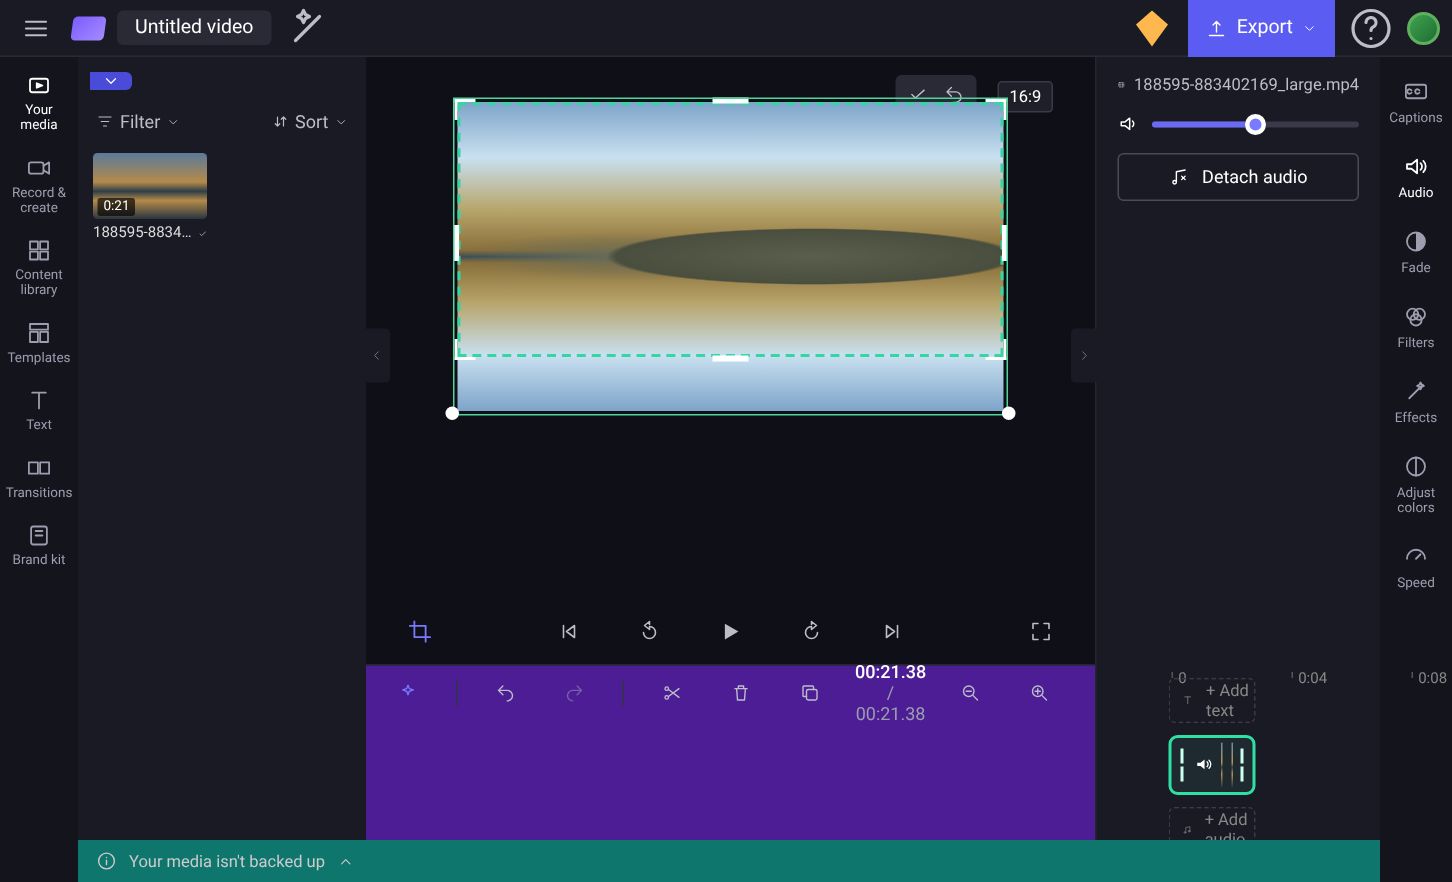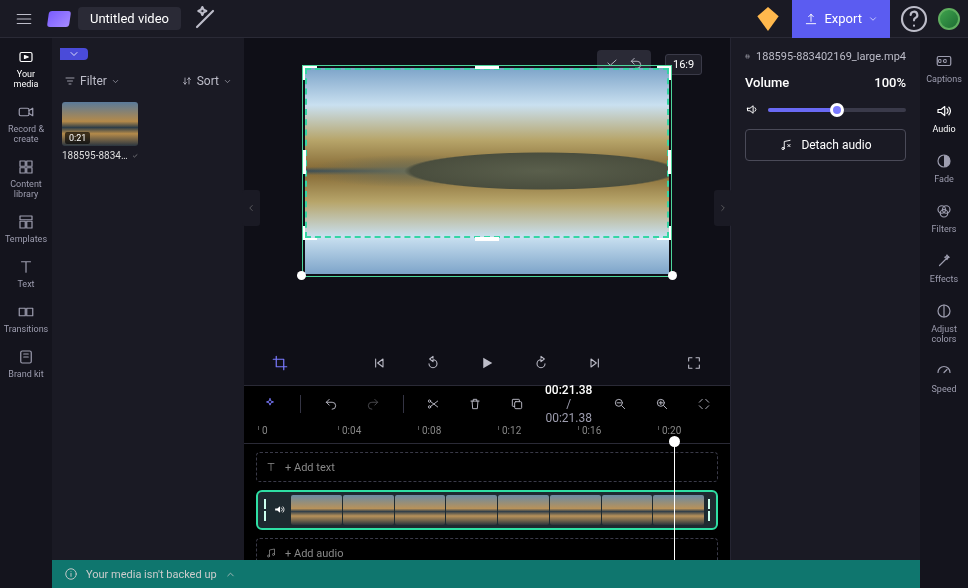--- a/index.html
+++ b/index.html
@@ -49,21 +49,21 @@
 .h-mid { position:absolute;background:#fff; }
 .h-t{top:-3px;left:50%;transform:translateX(-50%);width:24px;height:4px}.h-b{bottom:33px;left:50%;transform:translateX(-50%);width:24px;height:4px}.h-l{left:-3px;top:40%;width:4px;height:24px}.h-r{right:-3px;top:40%;width:4px;height:24px}
 .crop-outline { position:absolute; inset:-3px; border:1px solid #4dd69c; pointer-events:none;}
 .crop-dot { position:absolute; width:9px; height:9px; background:#fff; border-radius:50%; }
 .cd-l{left:-8px; bottom:-6px;} .cd-r{right:-8px; bottom:-6px;}
 .playback-row { height:44px; display:flex; align-items:center; justify-content:center; gap:22px; color:#bdbdc9; position:relative; }
 .pb-left { position:absolute; left:20px; } .pb-right{position:absolute;right:20px;}
 .play-big svg { width:18px; height:18px; }
 .side-chev { position:absolute; top:50%; width:18px; height:36px; background:#1a1a24; display:flex; align-items:center; justify-content:center; color:#777; border-radius:3px; }
 .chev-l{left:-2px;} .chev-r{right:-2px;}
-.timeline-section { background:#000000; border-top:1px solid #2a2a36; display:flex; flex-direction:column; }
+.timeline-section { background:#4c1d95; border-top:1px solid #2a2a36; display:flex; flex-direction:row; }
 .tl-toolbar { height:36px; display:flex; align-items:center; padding:0 12px; gap:14px; font-size:12px; color:#9d9daf; }
 .tl-toolbar .sep { width:1px; height:18px; background:#343444; margin:0 2px;}
 .timecode { flex:1; text-align:center; font-size:12px; }
 .timecode .cur{color:#fff;font-weight:500}
 .ruler { height:22px; position:relative; border-bottom:1px solid #2a2a36; font-size:10px; color:#888; }
 .tick { position:absolute; top:3px; }
 .tick::before{content:"";position:absolute;left:-4px;top:1px;width:1px;height:4px;background:#555;}
 .tracks { position:relative; padding:8px 12px 12px; }
 .track { height:30px; border:1px dashed #3a3a48; border-radius:4px; margin-bottom:8px; display:flex; align-items:center; padding-left:8px; gap:8px; font-size:11px; color:#888; }
 .video-track { height:40px; border:2px solid #2fdfa4; border-radius:6px; background:#1e2a30; margin-bottom:8px; display:flex; align-items:center; padding:0 4px; gap:2px; position:relative; overflow:hidden;}
@@ -418,24 +418,20 @@
   </div>
 
   <div class="right-panel">
     <div class="rp-filename">
       <svg viewBox="0 0 24 24" width="13">
           <rect x="4" y="5" width="16" height="14" rx="2"></rect>
           <path d="M8 5v14M16 5v14M4 12h16"></path>
         </svg>
       <span>188595-883402169_large.mp4</span>
     </div>
-    <div class="vol-row">
-      <span>Volume</span>
-      <span>100%</span>
-    </div>
     <div class="slider-row">
       <svg viewBox="0 0 24 24" width="15">
           <path d="M4 10v4h4l5 4V6l-5 4H4Z"></path>
           <path d="M16 9a4 4 0 0 1 0 6"></path>
         </svg>
       <div class="slider">
         <div class="slider-fill"></div>
         <div class="slider-thumb"></div>
       </div>
     </div>

